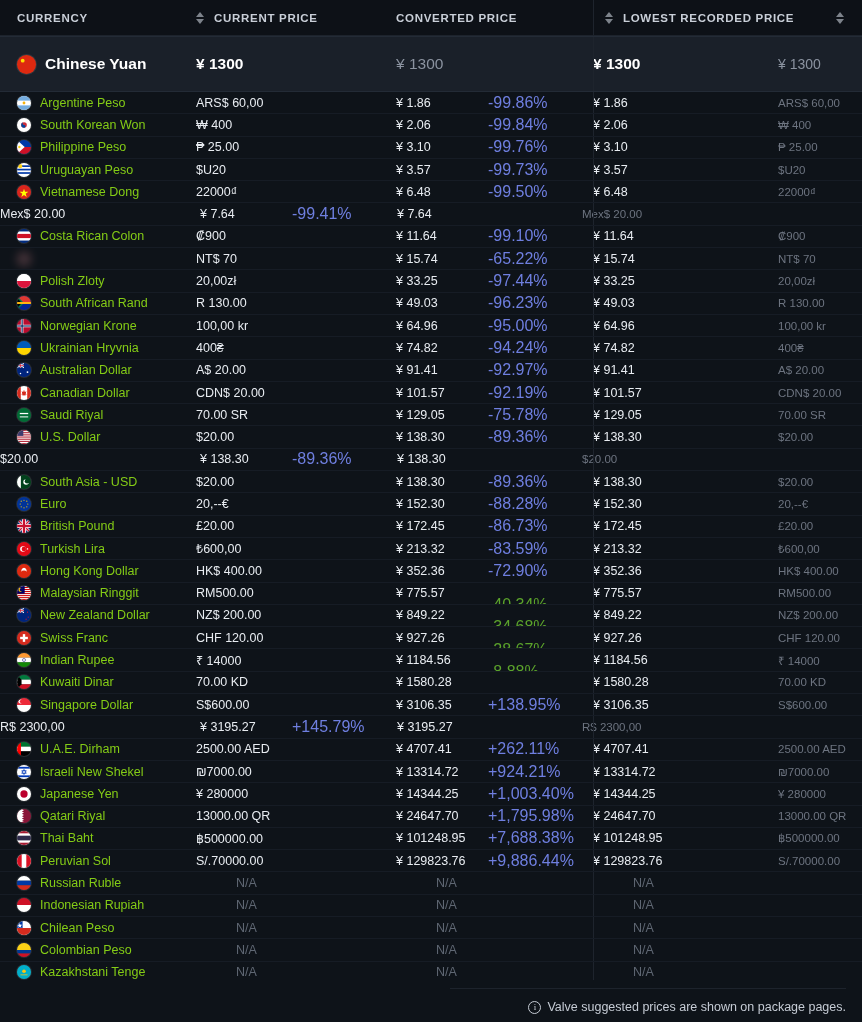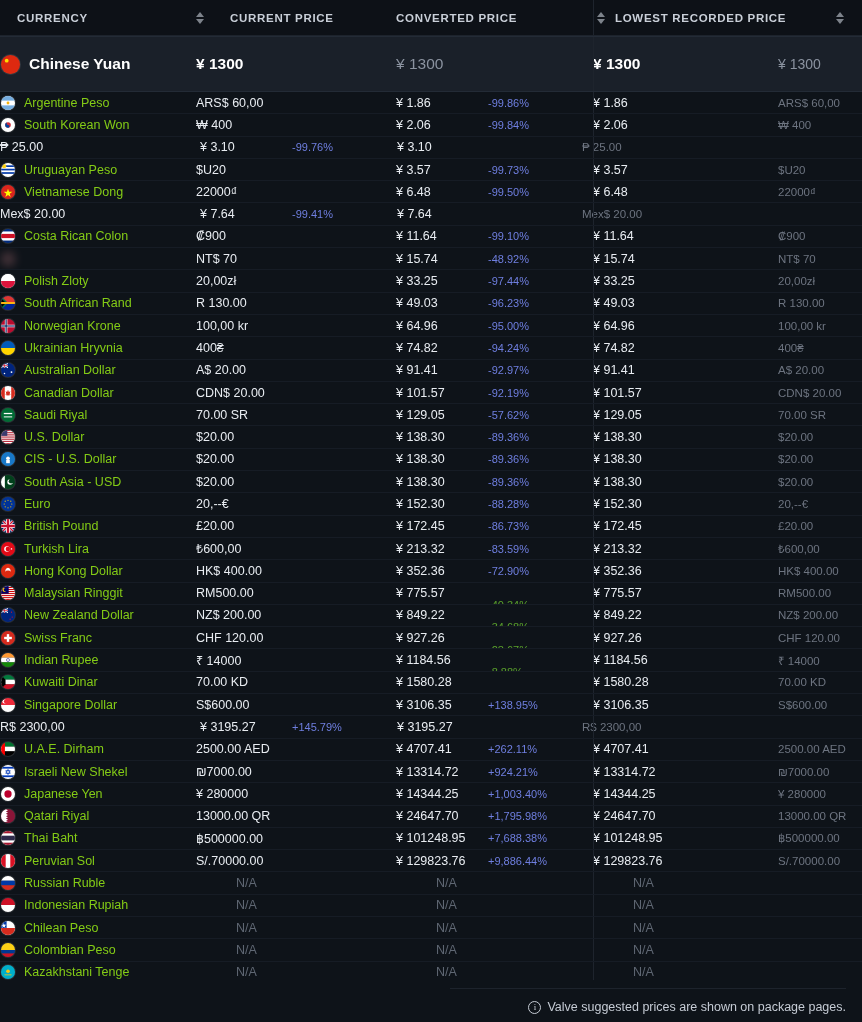--- a/index.html
+++ b/index.html
@@ -53,31 +53,31 @@
     position: absolute;
     left: 0;
     width: 0; height: 0;
     border-left: 4.5px solid transparent;
     border-right: 4.5px solid transparent;
   }
   .sort-ico i.up   { top: 1px;  border-bottom: 5px solid #c2c9d3; }
   .sort-ico i.down { bottom: 1px; border-top: 5px solid #c2c9d3; }
 
   
-  .c-currency { width: 196px; padding-left: 1px; }
+  .c-currency { width: 196px; padding-left: 17px; }
   .c-current  { width: 200px; }
   .c-conv     { width: 92px;  }
   .c-pct      { width: 105px; }
   .c-lowest   { width: 185px; }
   .c-local    { width: 84px;  }
 
   .thead .c-currency { width: 196px; padding-left: 17px; }
-  .thead .c-current  { width: 200px; gap: 16px; }
+  .thead .c-current  { width: 200px; }
   .thead .c-conv     { width: 197px; }
-  .thead .c-lowest   { width: 185px; padding-left: 4px; text-align: right; }
+  .thead .c-lowest   { width: 185px; padding-left: 12px; text-align: right; }
   .thead .c-end      { flex: 1; display:flex; justify-content:flex-end; padding-right: 17px;}
 
   
   .tbody {
     flex: 1 1 auto;
     overflow: hidden;
     background: #0e1319;
   }
 
   .row {
@@ -117,21 +117,21 @@
   }
   .flag svg { display:block; width:100%; height:100%; }
 
   .name { color: #84cc16; }
   .cur  { color: #e8ecf1; }
   .conv { color: #e8ecf1; }
   .low  { color: #e8ecf1; }
   .loc  { color: #6d7480; font-size: 11.5px; }
   .na   { color: #5f6773; margin-left: 40px; }
 
-  .pct { font-weight: normal; font-size: 11px; text-align: right;}
+  .pct { font-weight: normal; font-size: 16px; text-align: right;}
   .pct.blue  { color: #6f7fe0; }
   .pct.green { color: #5ba32b; margin-top: 24px; }
   .pct.red   { color: #c0392b; margin-top: 38px; }
 
   
   .vdiv {
     position: absolute;
     top: 0; bottom: 0;
     left: 593px;
     width: 1px;
@@ -294,20 +294,31 @@
         </div>
         <div class="cell c-lowest">
           <span class="low">¥ 2.06</span>
         </div>
         <div class="cell c-local">
           <span class="loc">₩ 400</span>
         </div>
         <div class="vdiv"></div>
       </div>
       <div class="row">
+        <div class="cell c-currency">
+          <span class="flag">
+            <svg viewBox="0 0 20 20" preserveAspectRatio="xMidYMid slice">
+              <rect width="20" height="20" fill="#0038a8"></rect>
+              <rect width="20" height="10" y="10" fill="#ce1126"></rect>
+              <path d="M0 0l11 10L0 20z" fill="#fff"></path>
+              <circle cx="3.4" cy="10" r="1.7" fill="#fcd116"></circle>
+            </svg>
+          </span>
+          <span class="name">Philippine Peso</span>
+        </div>
         <div class="cell c-current">
           <span class="cur">₱ 25.00</span>
         </div>
         <div class="cell c-conv">
           <span class="conv">¥ 3.10</span>
         </div>
         <div class="cell c-pct">
           <span class="pct blue">-99.76%</span>
         </div>
         <div class="cell c-lowest">
@@ -430,21 +441,21 @@
           </span>
           <span class="name"></span>
         </div>
         <div class="cell c-current">
           <span class="cur">NT$ 70</span>
         </div>
         <div class="cell c-conv">
           <span class="conv">¥ 15.74</span>
         </div>
         <div class="cell c-pct">
-          <span class="pct blue">-48.92%</span>
+          <span class="pct blue">-65.22%</span>
         </div>
         <div class="cell c-lowest">
           <span class="low">¥ 15.74</span>
         </div>
         <div class="cell c-local">
           <span class="loc">NT$ 70</span>
         </div>
         <div class="vdiv"></div>
       </div>
       <div class="row">
@@ -635,21 +646,21 @@
           </span>
           <span class="name">Saudi Riyal</span>
         </div>
         <div class="cell c-current">
           <span class="cur">70.00 SR</span>
         </div>
         <div class="cell c-conv">
           <span class="conv">¥ 129.05</span>
         </div>
         <div class="cell c-pct">
-          <span class="pct blue">-57.62%</span>
+          <span class="pct blue">-75.78%</span>
         </div>
         <div class="cell c-lowest">
           <span class="low">¥ 129.05</span>
         </div>
         <div class="cell c-local">
           <span class="loc">70.00 SR</span>
         </div>
         <div class="vdiv"></div>
       </div>
       <div class="row">
@@ -682,30 +693,20 @@
         </div>
         <div class="cell c-lowest">
           <span class="low">¥ 138.30</span>
         </div>
         <div class="cell c-local">
           <span class="loc">$20.00</span>
         </div>
         <div class="vdiv"></div>
       </div>
       <div class="row">
-        <div class="cell c-currency">
-          <span class="flag">
-            <svg viewBox="0 0 20 20" preserveAspectRatio="xMidYMid slice">
-              <rect width="20" height="20" fill="#1878c8"></rect>
-              <circle cx="10" cy="9" r="2.6" fill="#fff"></circle>
-              <rect x="7.4" y="11" width="5.2" height="5" fill="#fff"></rect>
-            </svg>
-          </span>
-          <span class="name">CIS - U.S. Dollar</span>
-        </div>
         <div class="cell c-current">
           <span class="cur">$20.00</span>
         </div>
         <div class="cell c-conv">
           <span class="conv">¥ 138.30</span>
         </div>
         <div class="cell c-pct">
           <span class="pct blue">-89.36%</span>
         </div>
         <div class="cell c-lowest">

